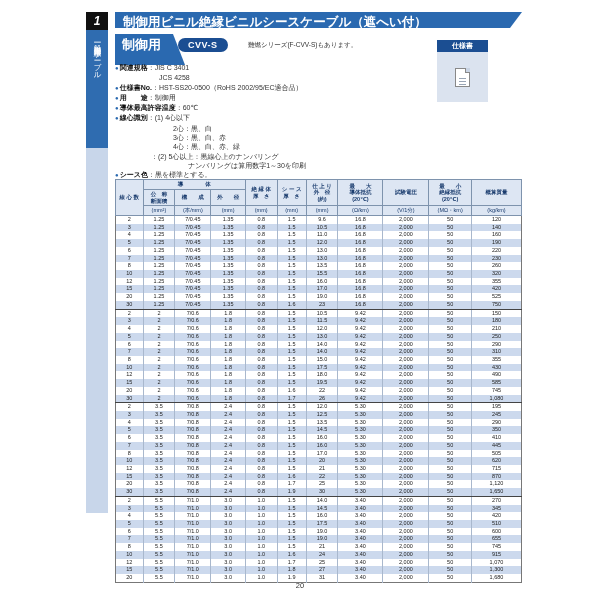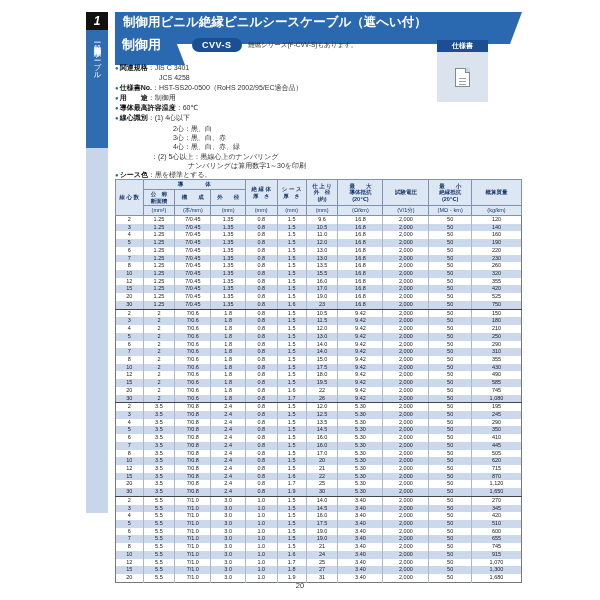--- a/index.html
+++ b/index.html
@@ -12,29 +12,29 @@
     background:#111; color:#fff; font-weight:bold; font-style:italic;
     font-size:12px; text-align:center; line-height:18px; }
   .tab-blue { position:absolute; left:86px; top:30px; width:22px; height:118px;
     background:#2f6cb0; color:#fff; }
   .tab-blue span { display:block; margin:8px auto 0; writing-mode:vertical-rl;
     text-orientation:upright; font-size:7.5px; letter-spacing:1px; color:#fff; }
   .tab-light { position:absolute; left:86px; top:148px; width:22px; height:365px;
     background:#c8d6ea; }
 
   
-  .title-bar { position:absolute; left:115px; top:12px; width:407px; height:32px;
+  .title-bar { position:absolute; left:115px; top:12px; width:407px; height:16px;
     background:#2a69b0; color:#fff; font-weight:bold; font-size:12.5px;
     line-height:20px; padding-left:8px;
     clip-path:polygon(0 0,100% 0,calc(100% - 12px) 100%,0 100%); }
   .cat-bar { position:absolute; left:115px; top:34px; width:70px; height:31px;
     background:#2a69b0; color:#fff; font-weight:bold; font-size:13px;
     line-height:21px; padding-left:7px;
     clip-path:polygon(0 0,calc(100% - 12px) 0,100% 100%,0 100%); }
-  .model-pill { position:absolute; left:192px; top:38px; height:14px;
+  .model-pill { position:absolute; left:178px; top:38px; height:14px;
     background:#1b4e92; color:#fff; font-weight:bold; font-size:9px;
     line-height:14px; padding:0 10px; border-radius:8px; letter-spacing:0.5px; }
   .model-note { position:absolute; left:248px; top:41px; font-size:6.5px; color:#333; }
 
   
   .spec-badge { position:absolute; left:437px; top:40px; width:51px; }
   .spec-badge .bhead { background:#1b4e92; color:#fff; font-size:7px; font-weight:bold;
     text-align:center; height:12px; line-height:12px; }
   .spec-badge .bbody { background:#dbe3ef; height:50px; display:flex;
     align-items:center; justify-content:center; }

